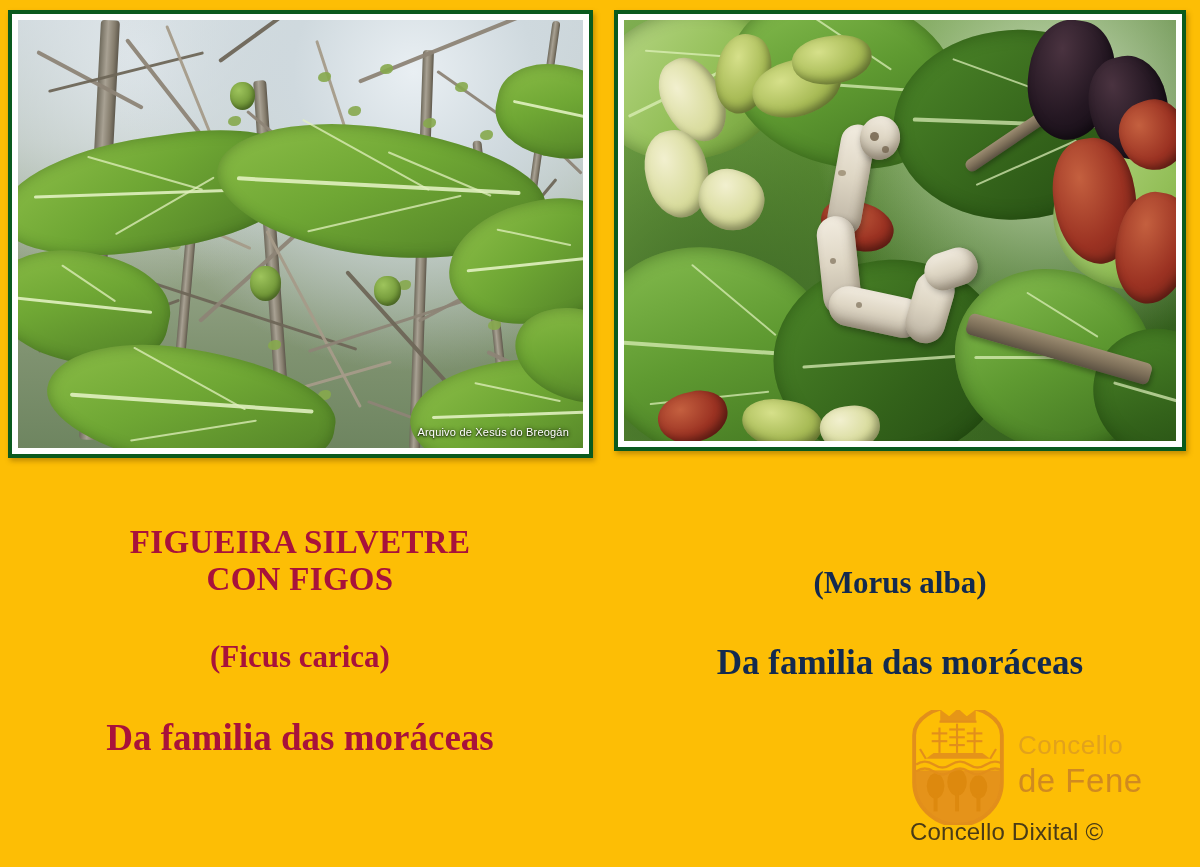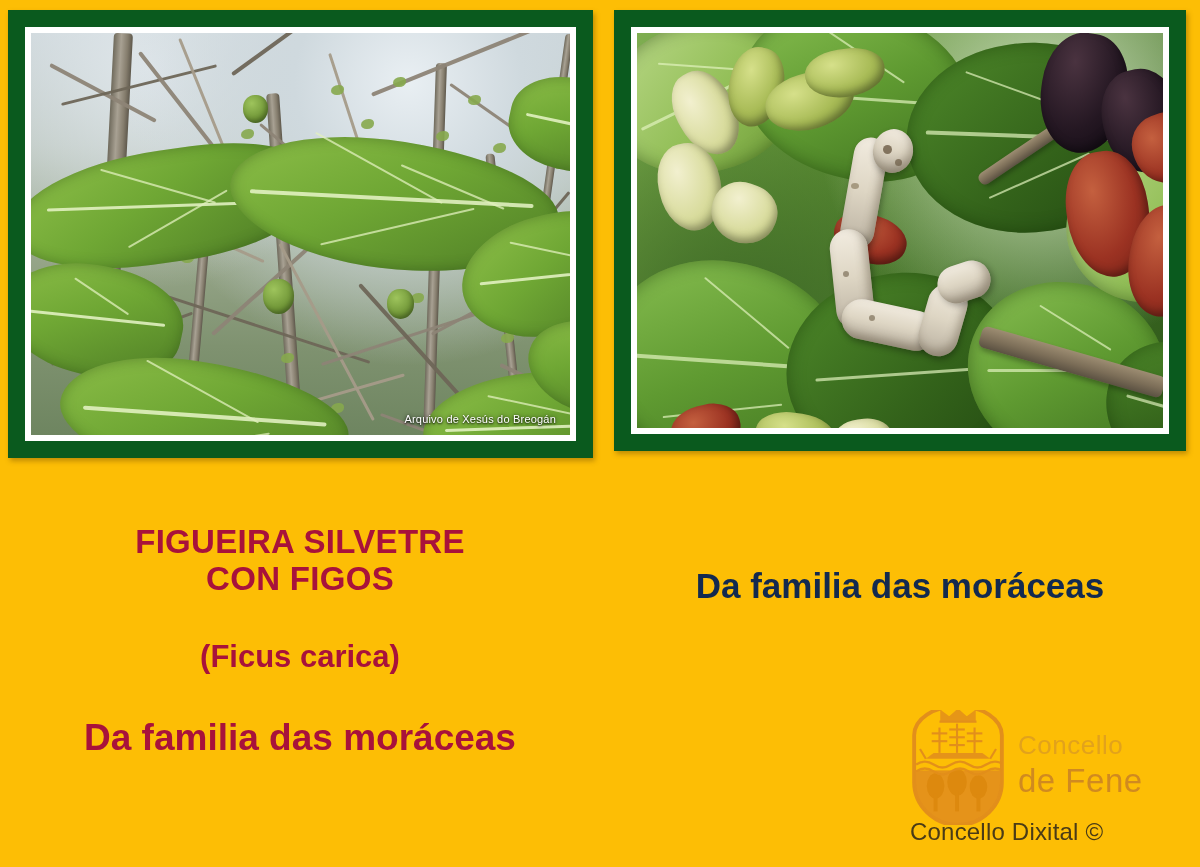--- a/index.html
+++ b/index.html
@@ -10,21 +10,21 @@
     font-family:"Liberation Sans", sans-serif;
     overflow:hidden;
     position:relative;
   }
   .stage{position:relative;width:1200px;height:867px;}
 
   
   .frame{
     position:absolute;
     background:#0A5A1E;
-    padding:17px;
+    padding:4px;
     box-sizing:border-box;
     box-shadow:2px 3px 5px rgba(80,50,0,.35);
   }
   .frame .matte{
     background:#ffffff;
     padding:6px;
     width:100%;height:100%;
     box-sizing:border-box;
   }
   .photo{
@@ -131,21 +131,21 @@
     white-space:nowrap;
     font-family:"Liberation Sans", sans-serif;
   }
 
   
   .caption{
     position:absolute;
     text-align:center;
     font-weight:bold;
     line-height:1.12;
-    font-family:Liberation Sans, sans-serif;
+    font-family:Liberation Serif, serif;
   }
   #caption-left{left:0;top:524px;width:600px;color:#A8123B;}
   #caption-right{left:600px;top:524px;width:600px;color:#132A4F;}
   .cap-title{font-size:33px;letter-spacing:.3px;}
   .cap-sci{font-size:31px;margin-top:42px;}
   .cap-fam{font-size:35px;margin-top:42px;}
   #caption-left .cap-fam{font-size:37px;}
 
   
   #watermark{
@@ -395,20 +395,21 @@
   <div class="caption" id="caption-left">
     <div class="cap-title">
       <div>FIGUEIRA SILVETRE</div>
       <div>CON FIGOS</div>
     </div>
     <div class="cap-sci">(Ficus carica)</div>
     <div class="cap-fam">Da familia das moráceas</div>
   </div>
 
   <div class="caption" id="caption-right">
+    <div class="cap-sci">(Morus alba)</div>
     <div class="cap-fam">Da familia das moráceas</div>
   </div>
 
   <div id="watermark">
     <svg class="wm-shield" viewBox="0 0 106 118">
       <defs>
         <clipPath id="shieldClip">
           <path d="M8 26 A45 30 0 0 1 98 26 L98 74 A45 44 0 0 1 8 74 Z"></path>
         </clipPath>
       </defs>

